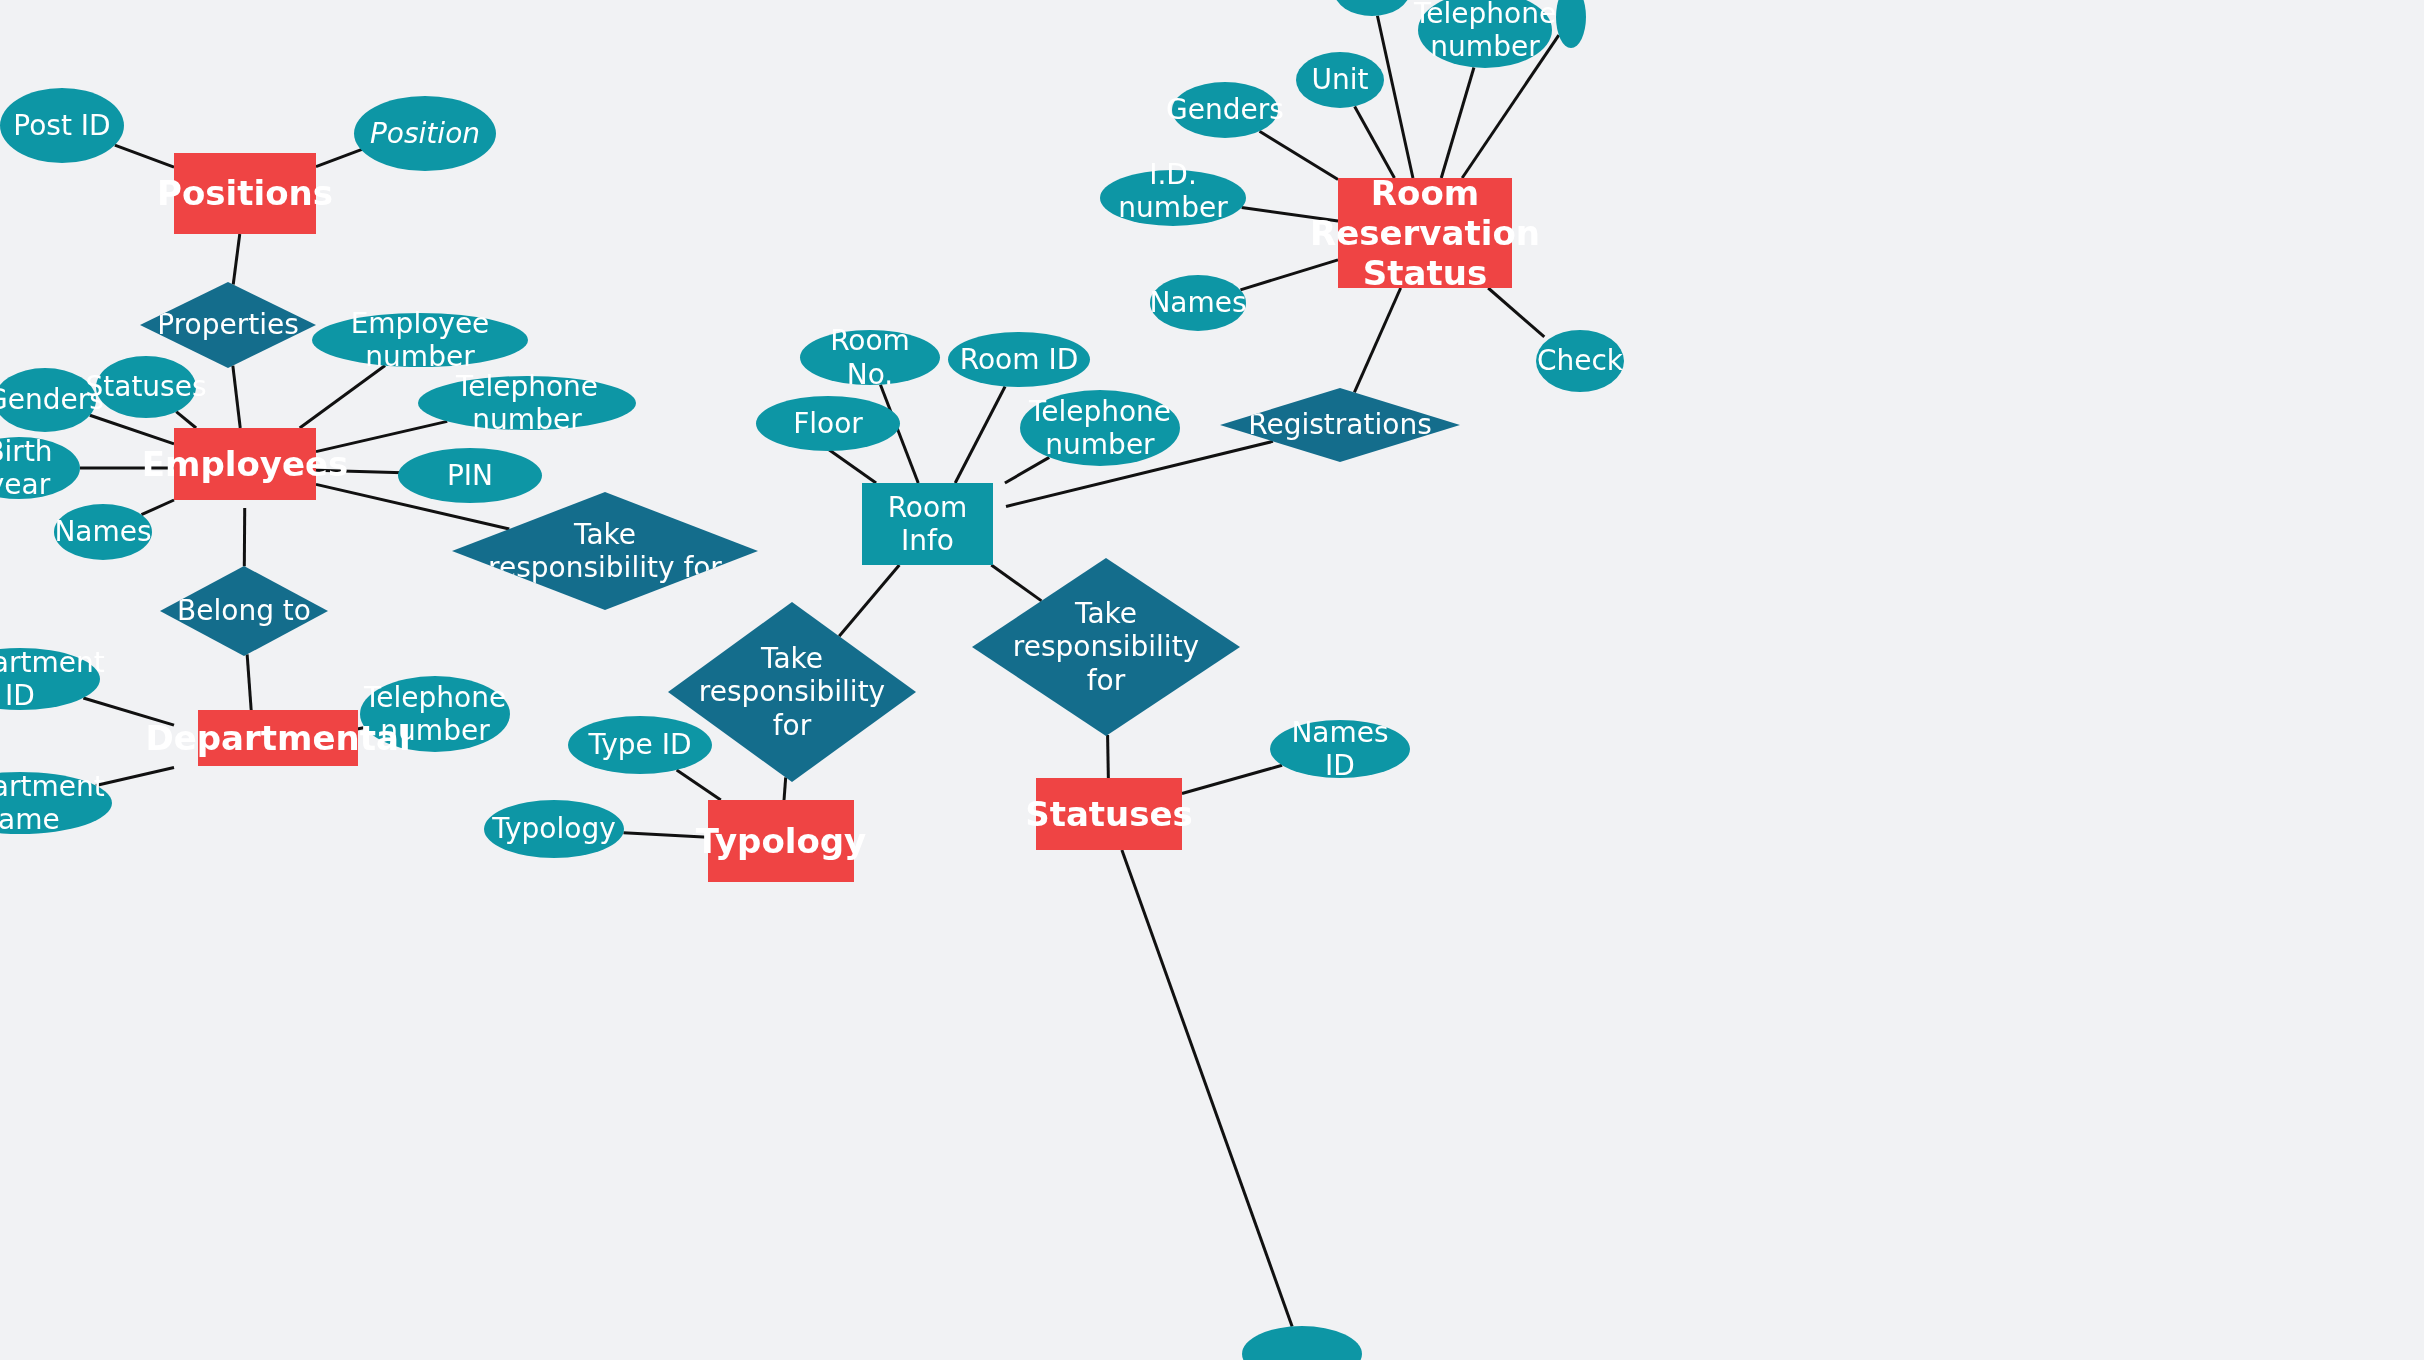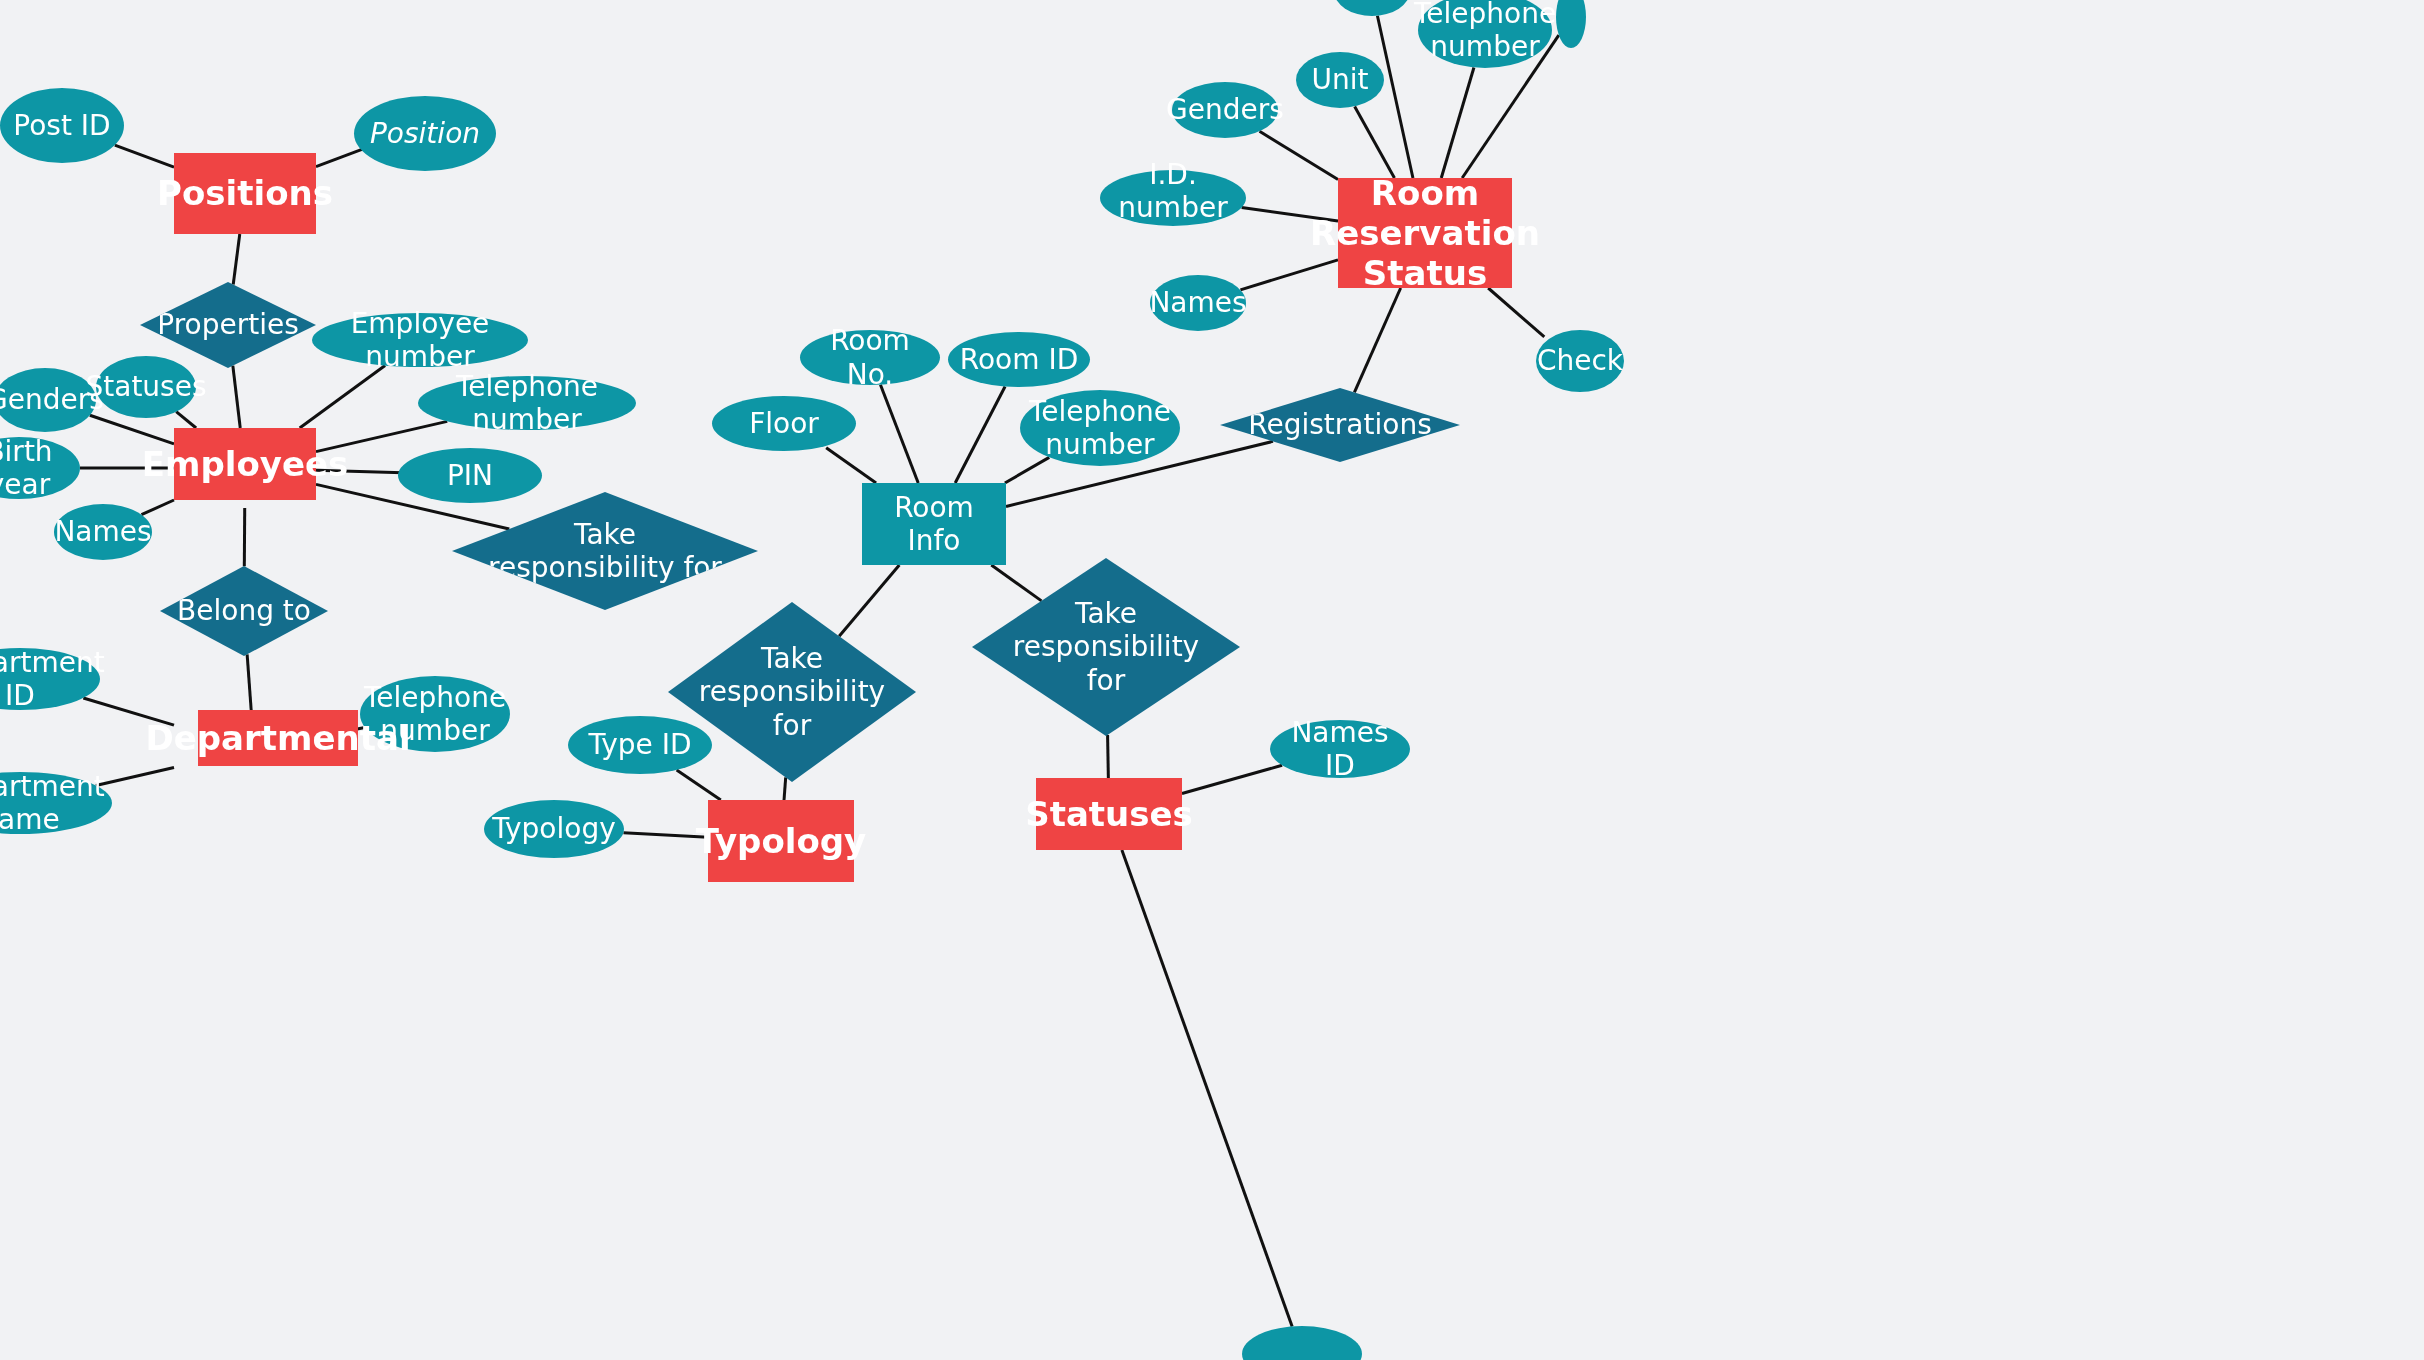--- a/index.html
+++ b/index.html
@@ -118,24 +118,24 @@
       <div class="node relationship" style="left: 452px; top: 492px; width: 306px; height: 118px;"><span>Take
 responsibility for</span></div>
       <div class="node relationship" style="left: 160px; top: 566px; width: 168px; height: 90px;"><span>Belong to</span></div>
       <div class="node attribute" style="left: -60px; top: 648px; width: 160px; height: 62px;"><span>Department ID</span></div>
       <div class="node attribute" style="left: 360px; top: 676px; width: 150px; height: 76px;"><span>Telephone
 number</span></div>
       <div class="node entity" style="left: 174px; top: 710px; width: 160px; height: 56px; margin-left: 24px;"><span>Departmental</span></div>
       <div class="node attribute" style="left: -72px; top: 772px; width: 184px; height: 62px;"><span>Department name</span></div>
       <div class="node attribute" style="left: 800px; top: 330px; width: 140px; height: 55px;"><span>Room No.</span></div>
       <div class="node attribute" style="left: 948px; top: 332px; width: 142px; height: 55px;"><span>Room ID</span></div>
-      <div class="node attribute" style="left: 712px; top: 396px; width: 144px; height: 55px;"><span>Floor</span></div>
+      <div class="node attribute" style="left: 756px; top: 396px; width: 144px; height: 55px;"><span>Floor</span></div>
       <div class="node attribute" style="left: 1020px; top: 390px; width: 160px; height: 76px;"><span>Telephone
 number</span></div>
-      <div class="node entity strong-fill" style="left: 862px; top: 483px; width: 144px; height: 82px;"><span>Room Info</span></div>
+      <div class="node entity strong-fill" style="left: 862px; top: 483px; width: 131px; height: 82px;"><span>Room Info</span></div>
       <div class="node relationship" style="left: 668px; top: 602px; width: 248px; height: 180px;"><span>Take
 responsibility
 for</span></div>
       <div class="node relationship" style="left: 972px; top: 558px; width: 268px; height: 178px;"><span>Take
 responsibility
 for</span></div>
       <div class="node attribute" style="left: 568px; top: 716px; width: 144px; height: 58px;"><span>Type ID</span></div>
       <div class="node attribute" style="left: 484px; top: 800px; width: 140px; height: 58px;"><span>Typology</span></div>
       <div class="node entity" style="left: 708px; top: 800px; width: 146px; height: 82px;"><span>Typology</span></div>
       <div class="node entity" style="left: 1036px; top: 778px; width: 146px; height: 72px;"><span>Statuses</span></div>

